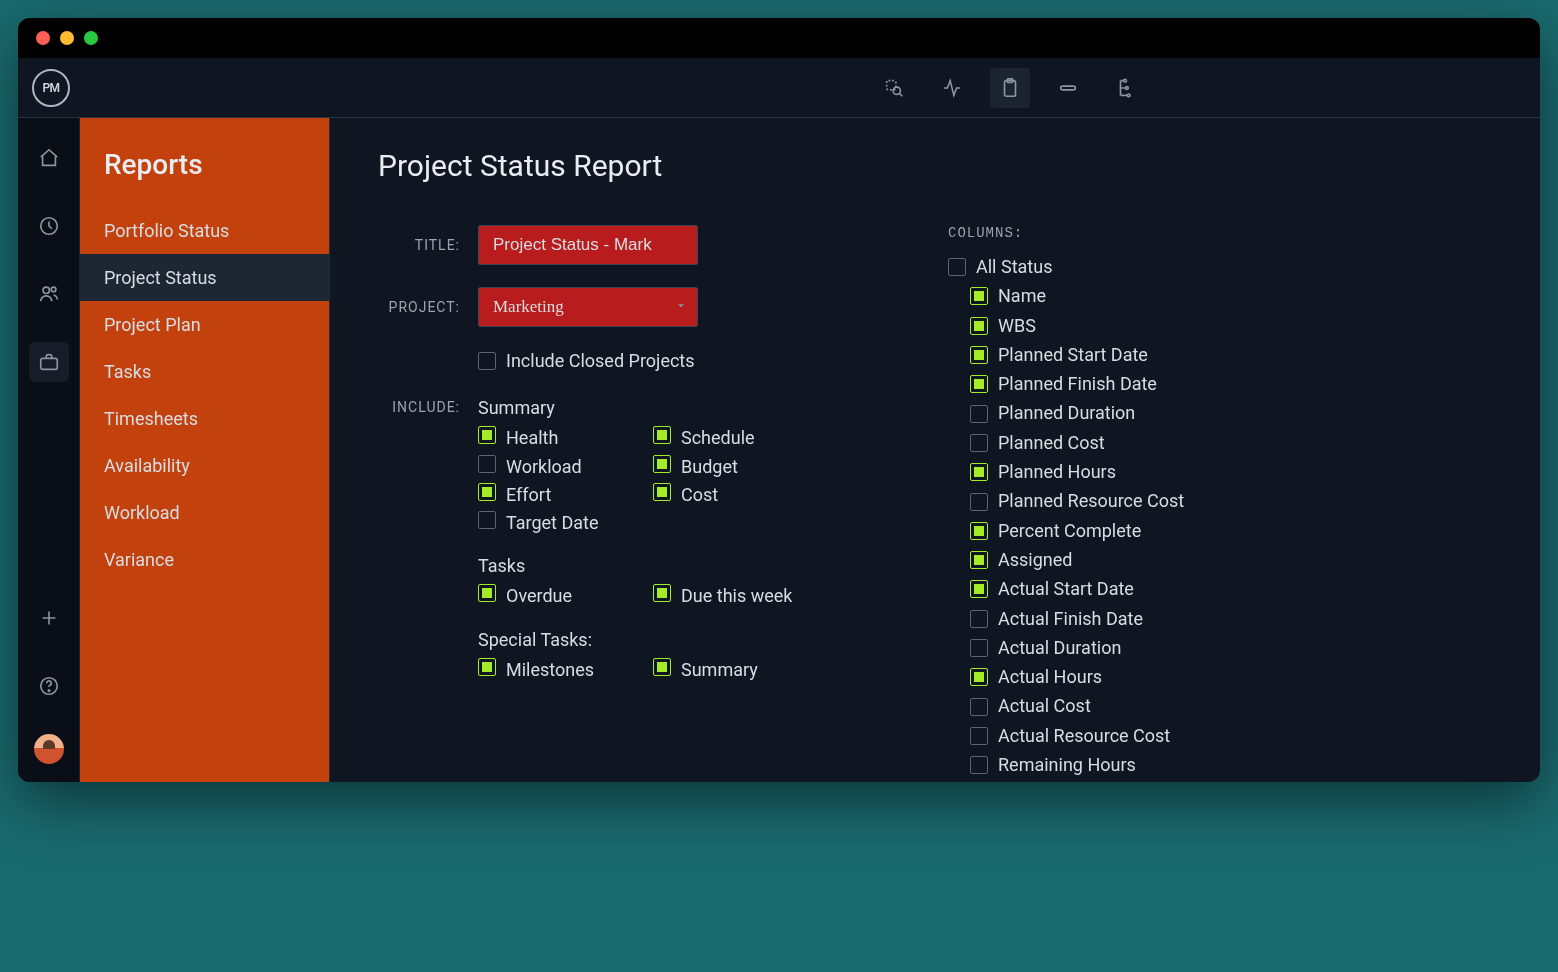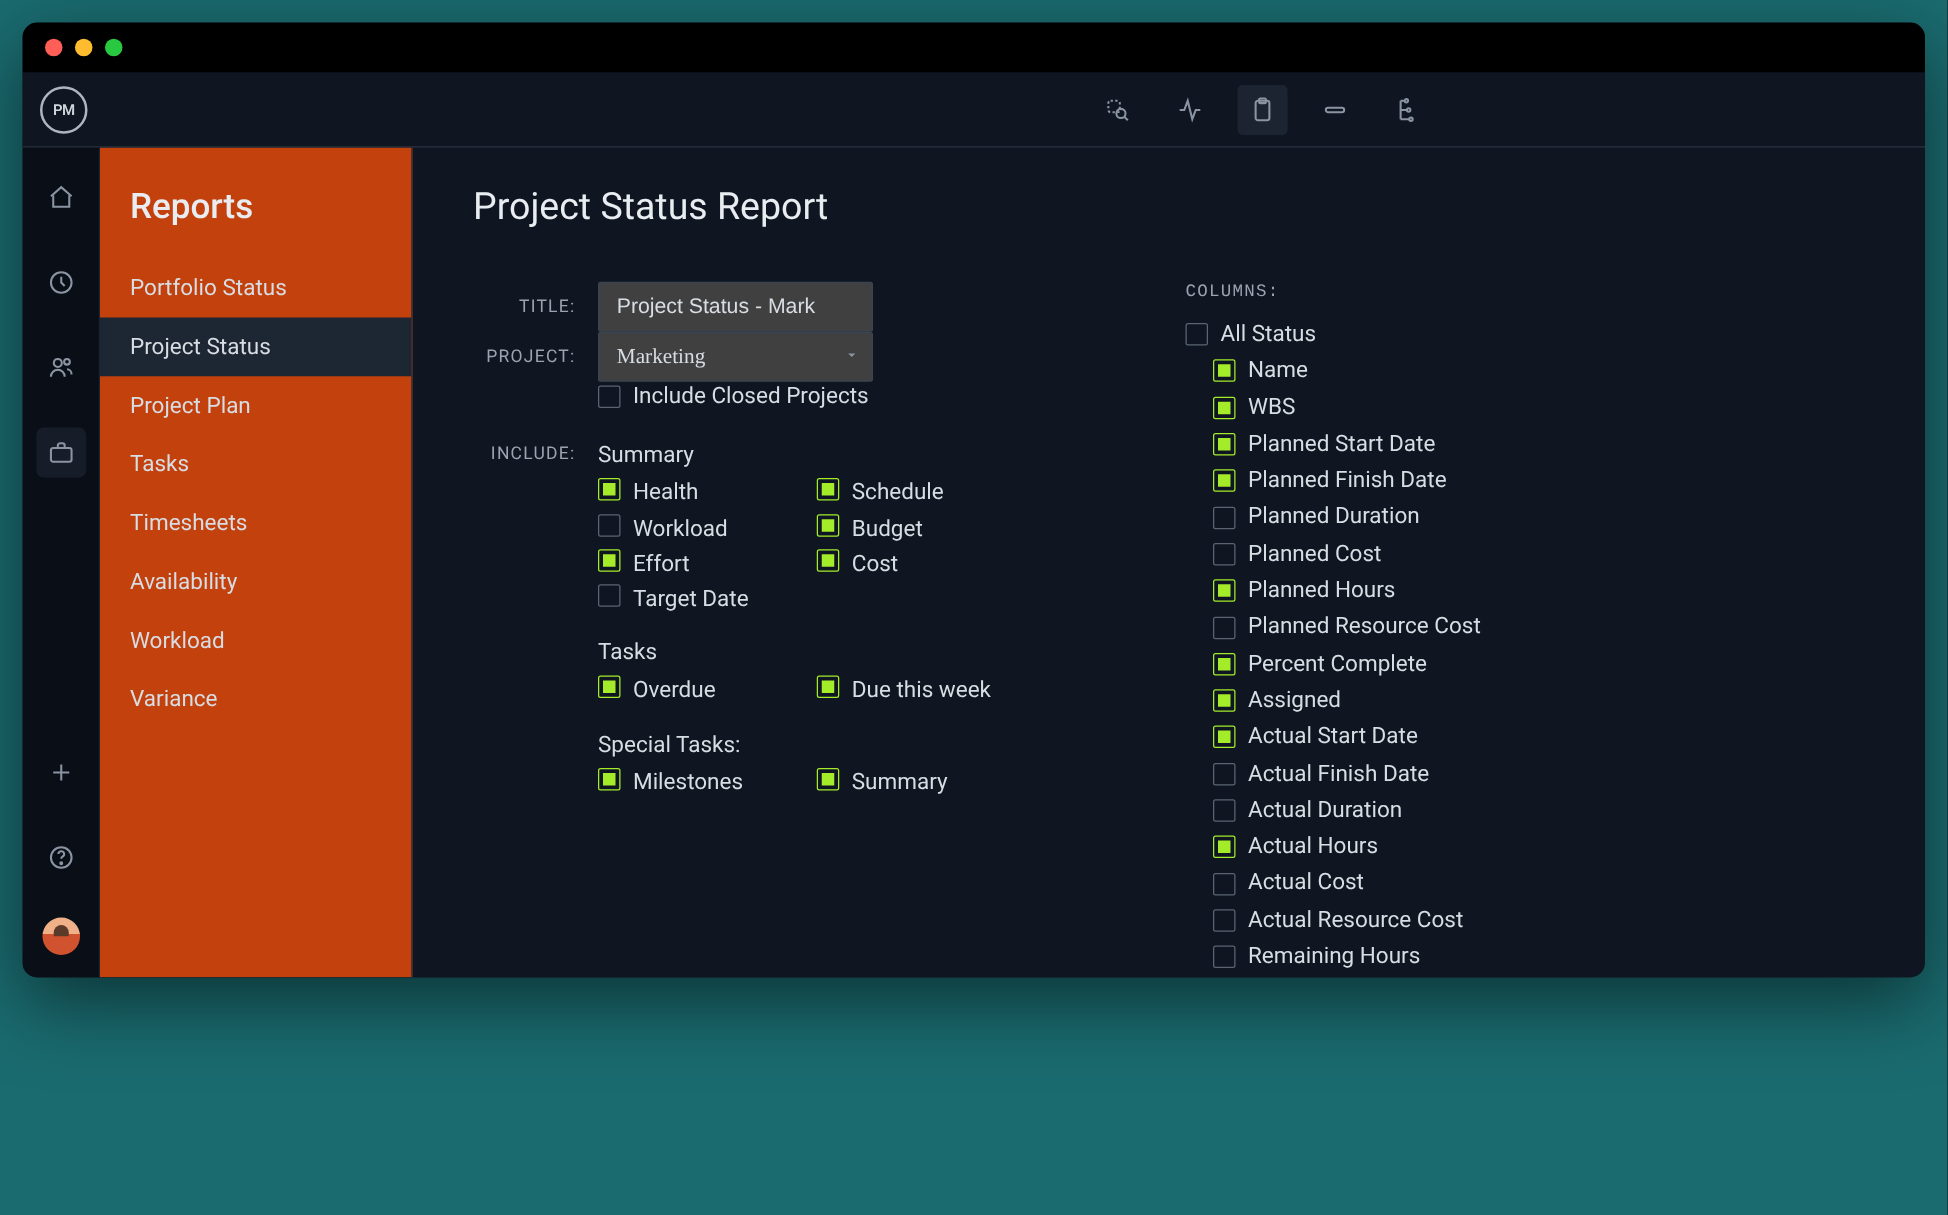--- a/index.html
+++ b/index.html
@@ -128,31 +128,32 @@
     margin-bottom: 42px;
   }
   .content-cols {
     display: flex;
     gap: 130px;
   }
   .form-col { width: 440px; }
   .form-row {
     display: flex;
     align-items: center;
+    margin-bottom: 22px;
   }
   .form-label {
     width: 100px;
     text-align: right;
     padding-right: 18px;
     font-size: 14px;
     letter-spacing: 1px;
     color: #9aa3af;
   }
   .text-input {
-    background: #404040;
+    background: #b91c1c;
     border: 1px solid #3a4453;
     color: #d8dde3;
     padding: 9px 14px;
     font-size: 17px;
     border-radius: 2px;
     width: 220px;
   }
   .select-wrap {
     position: relative;
     width: 220px;

